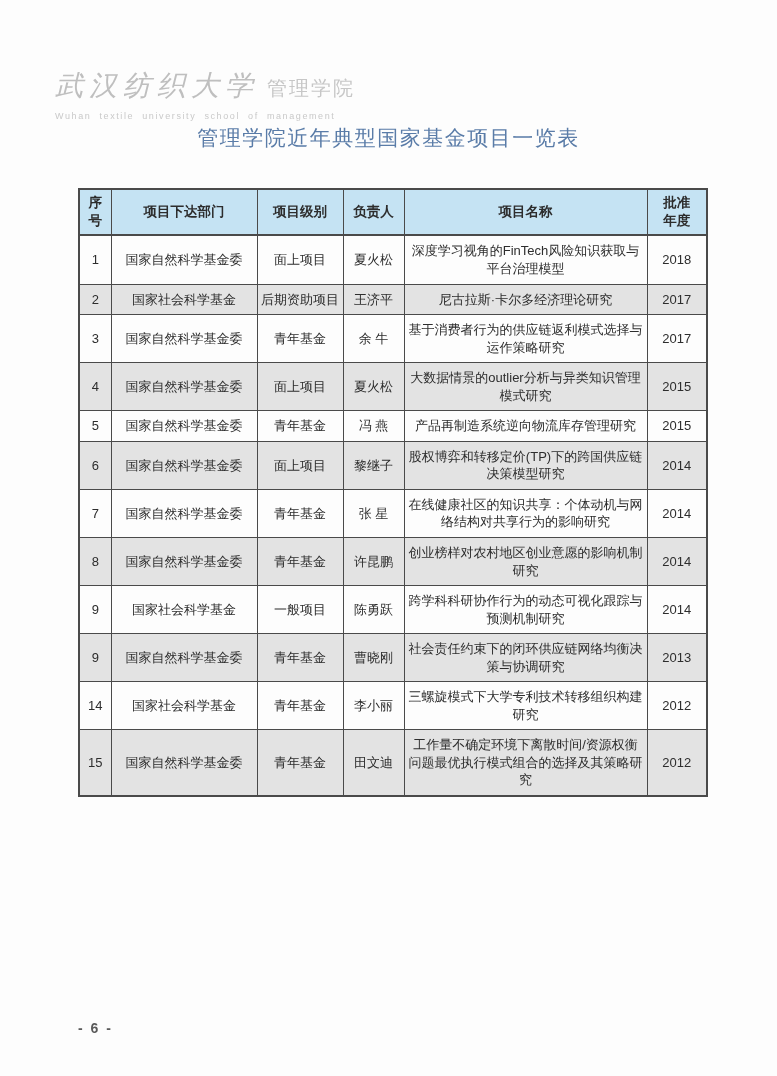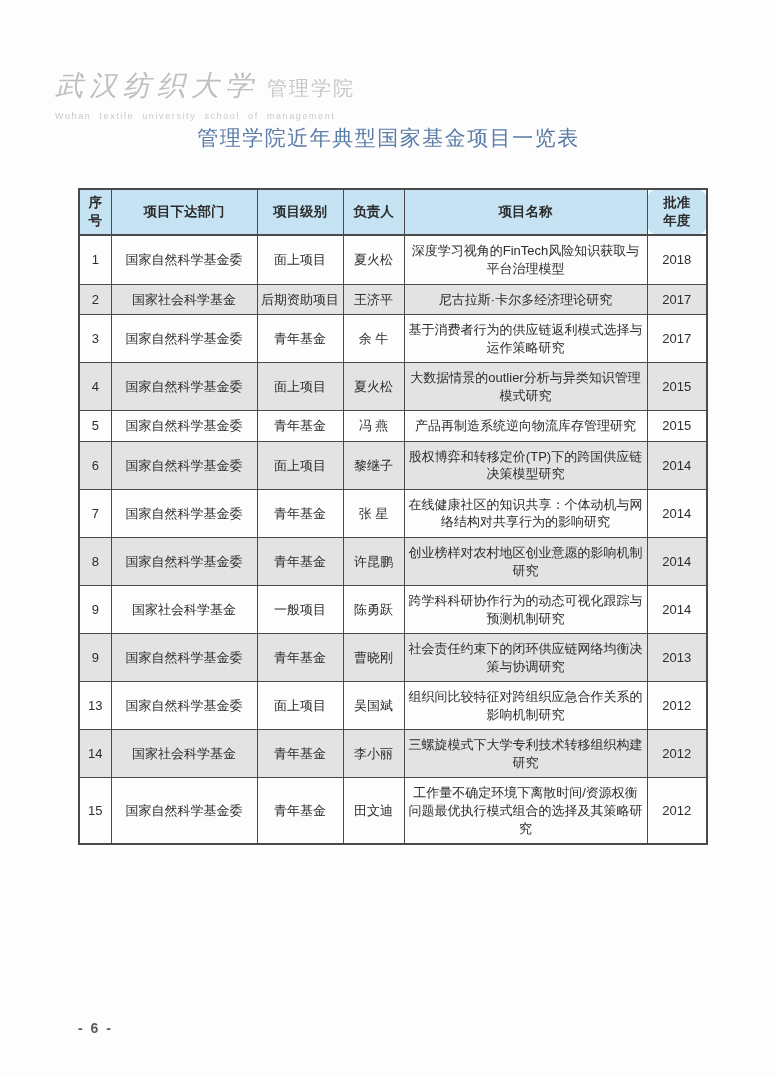--- a/index.html
+++ b/index.html
@@ -76,21 +76,21 @@
     line-height: 1.35;
     overflow: hidden;
   }
   .projects-table thead th {
     background: var(--header-bg);
     font-weight: bold;
     font-size: 13.5px;
     padding: 4px 2px;
     border-bottom-width: 2px;
   }
-  .projects-table thead th.col-year-h { white-space: pre-line; border-radius: 11px; }
+  .projects-table thead th.col-year-h { white-space: pre-line; }
   .projects-table tbody tr:nth-child(even) td { background: var(--row-alt); }
   .col-index  { width: 32px; }
   .col-department { width: 146px; }
   .col-level  { width: 86px; }
   .col-leader { width: 61px; }
   .col-project { width: 243px; }
   .col-year   { width: 60px; }
   
   .page-number {
     position: absolute;
@@ -211,28 +211,20 @@
         </tr>
         <tr>
           <td>9</td>
           <td>国家自然科学基金委</td>
           <td>青年基金</td>
           <td>曹晓刚</td>
           <td>社会责任约束下的闭环供应链网络均衡决策与协调研究</td>
           <td>2013</td>
         </tr>
         <tr>
-          <td>13</td>
-          <td>国家自然科学基金委</td>
-          <td>面上项目</td>
-          <td>吴国斌</td>
-          <td>组织间比较特征对跨组织应急合作关系的影响机制研究</td>
-          <td>2012</td>
-        </tr>
-        <tr>
           <td>14</td>
           <td>国家社会科学基金</td>
           <td>青年基金</td>
           <td>李小丽</td>
           <td>三螺旋模式下大学专利技术转移组织构建研究</td>
           <td>2012</td>
         </tr>
         <tr>
           <td>15</td>
           <td>国家自然科学基金委</td>

